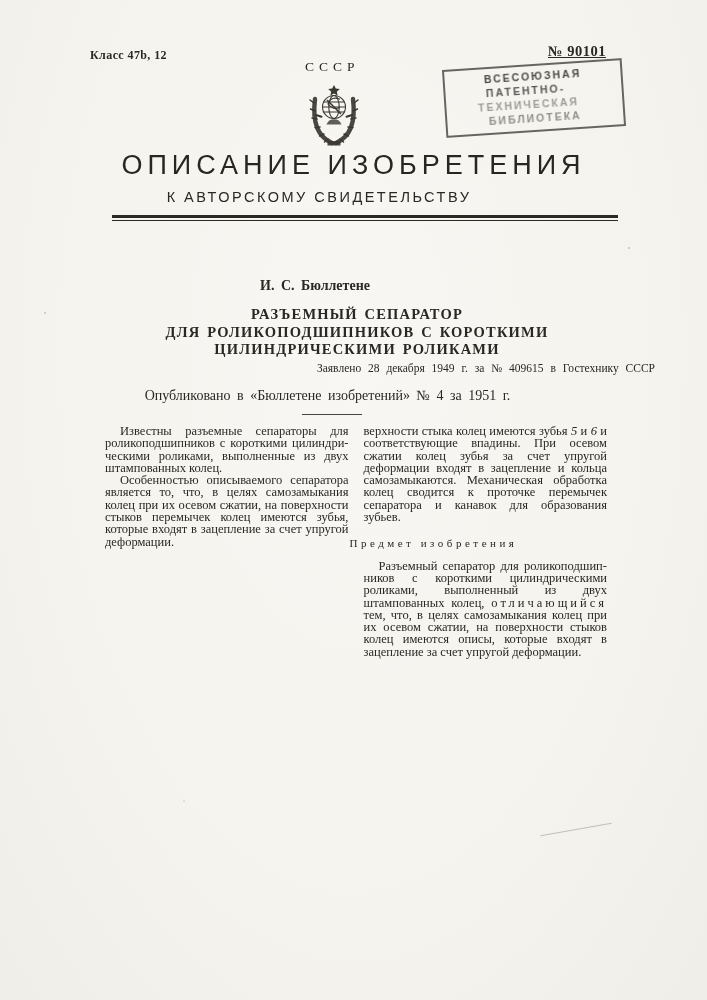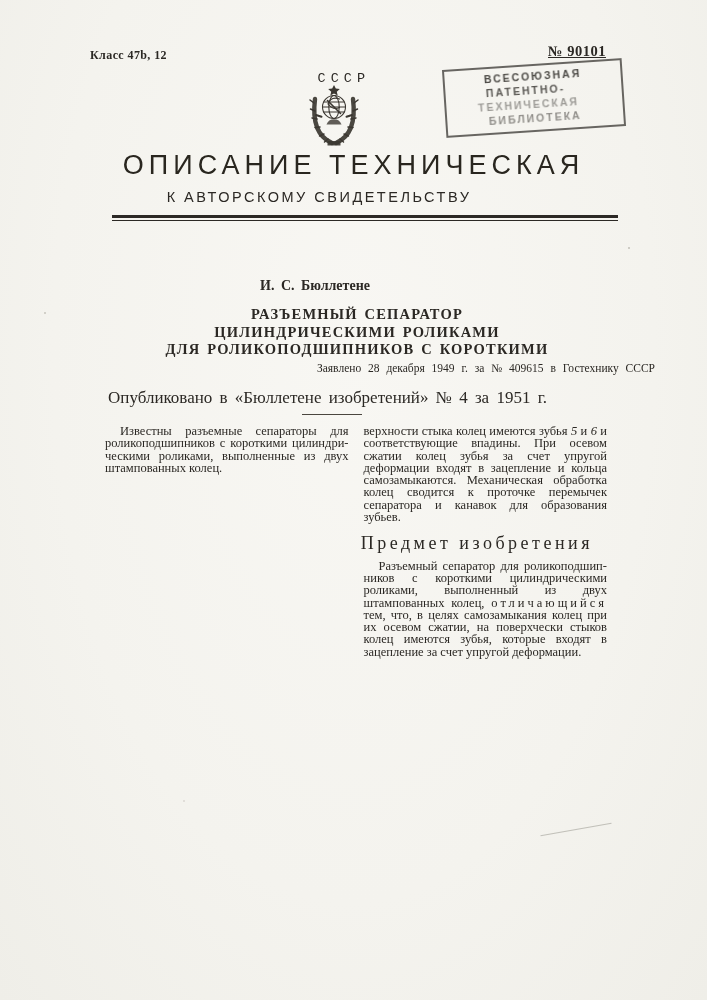--- a/index.html
+++ b/index.html
@@ -7,22 +7,22 @@
     position:relative;width:707px;height:1000px;margin:0 auto;overflow:hidden;
     background:radial-gradient(ellipse at 50% 35%, #f8f7f3 0%, #f4f3ee 60%, #efeee8 100%);
     color:#2b2824;
   }
 
   .hdr-class{position:absolute;left:90px;top:48px;font-family:"Liberation Serif",serif;
     font-weight:bold;font-size:12px;letter-spacing:.4px;}
   .hdr-num{position:absolute;left:548px;top:43px;font-family:"Liberation Serif",serif;
     font-weight:bold;font-size:14.5px;letter-spacing:.5px;text-decoration:underline;}
 
-  .cccp{position:absolute;left:300px;top:59px;width:70px;text-align:right;
-    font-family:Liberation Mono, monospace;font-size:13.5px;letter-spacing:5px;text-indent:5px;margin-top:12px;}
+  .cccp{position:absolute;left:300px;top:59px;width:70px;text-align:left;
+    font-family:Liberation Serif, serif;font-size:13.5px;letter-spacing:5px;text-indent:5px;}
   .emblem{position:absolute;left:304px;top:84px;width:60px;height:64px;}
 
   .stamp{position:absolute;left:444px;top:64px;width:172px;padding:3px 2px 5px;
     transform:rotate(-3.8deg);border:2px solid rgba(48,46,42,.72);
     filter:blur(.35px);}
   .stamp div{font-family:"Liberation Sans",sans-serif;font-weight:bold;text-align:center;
     font-size:10.5px;line-height:14px;letter-spacing:2px;color:#3c3a36;}
   .stamp div:nth-child(1){opacity:.92;}
   .stamp div:nth-child(2){opacity:.85;transform:translateX(-8px);}
   .stamp div:nth-child(3){opacity:.48;transform:translateX(-6px);}
@@ -37,31 +37,31 @@
 
   .author{position:absolute;left:0;top:278px;width:630px;text-align:center;
     font-family:"Liberation Serif",serif;font-weight:bold;font-size:14px;word-spacing:3px;}
   .inv-title{position:absolute;left:0;top:306px;width:707px;text-align:center;
     font-family:"Liberation Serif",serif;font-weight:bold;font-size:14.5px;
     letter-spacing:1.2px;word-spacing:2px;}
   .inv-title div{line-height:17.5px;margin-left:7px;}
   .filed{position:absolute;left:0;top:362px;width:655px;text-align:right;
     font-family:"Liberation Serif",serif;font-size:11.5px;word-spacing:4px;}
   .published{position:absolute;left:0;top:388px;width:655px;text-align:center;
-    font-family:"Liberation Serif",serif;font-size:17px;word-spacing:3px;}
+    font-family:"Liberation Serif",serif;font-size:14px;word-spacing:3px;}
   .rule-short{position:absolute;left:302px;top:414px;width:60px;border-top:1px solid #4a463f;}
 
   .columns{position:absolute;left:105px;top:425px;width:502px;display:flex;gap:15px;}
   .col{width:calc(50% - 7.5px);font-family:"Liberation Serif",serif;
     font-size:12.5px;line-height:12.3px;text-align:justify;color:#2b2824;}
   .para{margin:0;text-indent:15px;hyphens:manual;}
   .para.noindent{text-indent:0;}
   .seg-italic{font-style:italic;}
   .seg-spaced{letter-spacing:3px;}
-  .subject-heading{text-align:right;letter-spacing:3.5px;font-size:18px;
+  .subject-heading{text-align:left;letter-spacing:3.5px;font-size:11px;
     margin:14px 0 10px;transform:translateX(-14px);}
 
   .scratch{position:absolute;left:540px;top:829px;width:72px;
     border-top:1.2px solid #a6a49c;transform:rotate(-10deg);opacity:.65;}
   .speck{position:absolute;width:2px;height:2px;border-radius:50%;background:#b3b0a8;opacity:.7;}
   .speck.s1{left:44px;top:312px;}
   .speck.s2{left:628px;top:247px;width:1.5px;height:1.5px;}
   .speck.s3{left:183px;top:800px;opacity:.4;}
 </style>
 </head>
@@ -96,42 +96,43 @@
     </svg>
   </div>
 
   <div class="stamp">
       <div>ВСЕСОЮЗНАЯ</div>
       <div>ПАТЕНТНО-</div>
       <div>ТЕХНИЧЕСКАЯ</div>
       <div>БИБЛИОТЕКА</div>
     </div>
 
-  <div class="main-title">ОПИСАНИЕ ТЕХНИЧЕСКАЯ</div>
+  <div class="main-title">ОПИСАНИЕ ИЗОБРЕТЕНИЯ</div>
   <div class="sub-title">К АВТОРСКОМУ СВИДЕТЕЛЬСТВУ</div>
   <div class="rule-double"></div>
 
   <div class="author">И. С. Бюллетене</div>
   <div class="inv-title">
       <div>РАЗЪЕМНЫЙ СЕПАРАТОР</div>
+      <div>ДЛЯ РОЛИКОПОДШИПНИКОВ С КОРОТКИМИ</div>
       <div>ЦИЛИНДРИЧЕСКИМИ РОЛИКАМИ</div>
-      <div>ДЛЯ РОЛИКОПОДШИПНИКОВ С КОРОТКИМИ</div>
     </div>
   <div class="filed">Заявлено 28 декабря 1949 г. за № 409615 в Гостехнику СССР</div>
   <div class="published">Опубликовано в «Бюллетене изобретений» № 4 за 1951 г.</div>
   <div class="rule-short"></div>
 
   <div class="columns">
     <div class="col">
       <p class="para"><span>Известны разъемные сепараторы для ролико­подшип­ников с корот­кими цилиндри­ческими роликами, выпол­ненные из двух штампо­ван­ных колец.</span></p>
+      <p class="para"><span>Особен­ностью описы­ваемого сепа­ратора является то, что, в целях само­замыкания колец при их осе­вом сжатии, на поверх­ности сты­ков перемычек колец имеются зубья, которые входят в зацеп­ление за счет упругой дефор­мации.</span></p>
     </div>
     <div class="col">
       <p class="para noindent"><span>верхности стыка колец имеются зубья </span><span class="seg-italic">5</span><span> и </span><span class="seg-italic">6</span><span> и соответ­ствующие впадины. При осевом сжатии колец зубья за счет упругой деформации входят в зацепление и кольца самозамы­каются. Механи­ческая об­работка колец сводится к проточ­ке перемычек сепаратора и кана­вок для образо­вания зубьев.</span></p>
       <div class="subject-heading">Предмет изобретения</div>
-      <p class="para"><span>Разъемный сепаратор для роли­коподшип­ников с короткими ци­линдри­ческими роликами, выпол­ненный из двух штампованных колец, </span><span class="seg-spaced">отличающийся</span><span> тем, что, в целях самозамыкания колец при их осевом сжатии, на поверх­чески стыков колец имеются зубья, которые входят в зацепление за счет упругой деформации.</span></p>
+      <p class="para"><span>Разъемный сепаратор для роли­коподшип­ников с короткими ци­линдри­ческими роликами, выпол­ненный из двух штампованных колец, </span><span class="seg-spaced">отличающийся</span><span> тем, что, в целях самозамыкания колец при их осевом сжатии, на поверх­ности стыков колец имеются описы, которые входят в зацепление за счет упругой деформации.</span></p>
     </div>
   </div>
 
   <div class="scratch"></div>
   <div class="speck s1"></div>
   <div class="speck s2"></div>
   <div class="speck s3"></div>
 
 </div>
 

